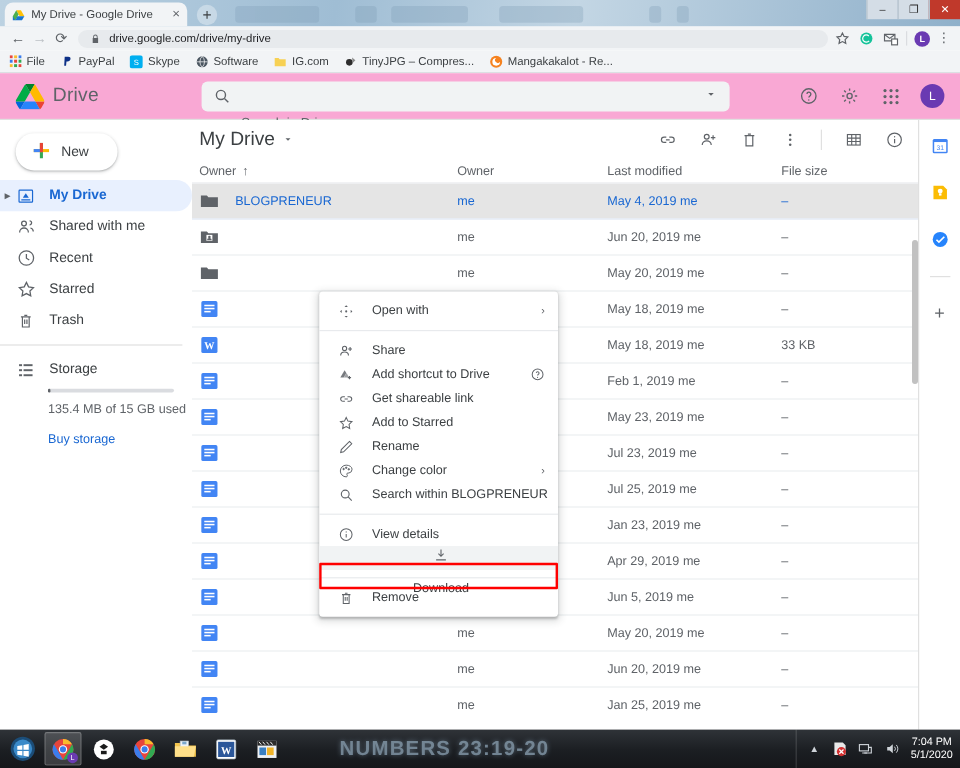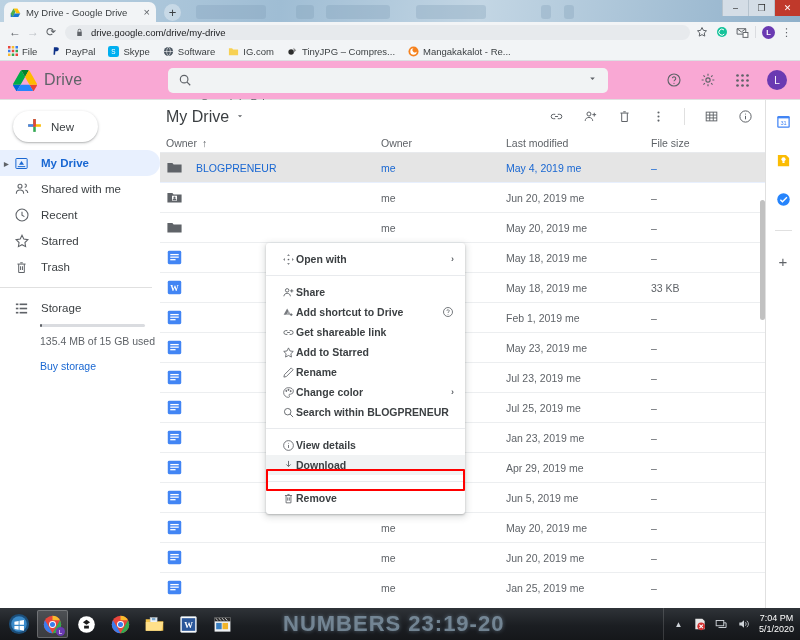--- a/index.html
+++ b/index.html
@@ -164,43 +164,43 @@
   .rail .rplus{font-size:15px;color:#5f6368;line-height:1;}
 
   
   .ctxmenu{
     position:absolute;left:266px;top:182px;width:199px;
     background:#fff;border-radius:3px;
     box-shadow:0 2px 6px 2px rgba(60,64,67,.15),0 1px 2px rgba(60,64,67,.30);
     padding:6px 0;z-index:50;
   }
   .mi{
-    height:20px;display:flex;align-items:center;padding:0 11px 0 15px;
-    font-size:10.5px;color:#3c4043;cursor:pointer;position:relative;font-weight:bold;
+    height:20px;display:flex;align-items:center;gap:14px;padding:0 11px 0 15px;
+    font-size:10.5px;color:#3c4043;cursor:pointer;position:relative;
   }
   .mi .mic{width:15px;height:15px;flex:0 0 auto;display:flex;align-items:center;justify-content:center;color:#5f6368;}
   .mi .mlabel{flex:1 1 auto;white-space:nowrap;}
   .mi .sub{font-size:9px;color:#5f6368;}
   .mi .qm{width:13px;height:13px;display:flex;align-items:center;justify-content:center;color:#5f6368;}
   .msep{height:1px;background:#e8eaed;margin:6px 0;}
-  .mi.hl{background:#f1f3f4;}
+  .mi.hl{background:#f1f3f4;flex-direction:column;}
   .hl-box{
     position:absolute;left:266px;top:408px;width:199px;height:22px;
     border:2px solid #ff0000;border-radius:1px;z-index:60;pointer-events:none;
   }
 
   
   .taskbar{
     position:absolute;bottom:0;left:0;width:800px;height:32px;
     background:linear-gradient(180deg,#2f3338 0%,#1b1e22 55%,#15171a 100%);
     display:flex;align-items:center;
   }
   .wallpaper-text{
     position:absolute;left:283px;bottom:0;height:32px;display:flex;align-items:center;
-    font-size:22px;font-weight:bold;color:#8fa6b8;letter-spacing:1px;
+    font-size:17px;font-weight:bold;color:#8fa6b8;letter-spacing:1px;
     text-shadow:0 0 4px rgba(160,190,215,.6);opacity:.75;font-family:"Liberation Sans",sans-serif;
   }
   .tbicon{
     width:31px;height:28px;margin-left:3px;display:flex;align-items:center;justify-content:center;
     border-radius:2px;position:relative;z-index:2;
   }
   .tbicon.on{background:rgba(255,255,255,.16);border:1px solid rgba(255,255,255,.22);}
   .tray{
     position:absolute;right:0;bottom:0;height:32px;display:flex;align-items:center;gap:7px;
     padding-right:6px;border-left:1px solid rgba(255,255,255,.15);padding-left:7px;

